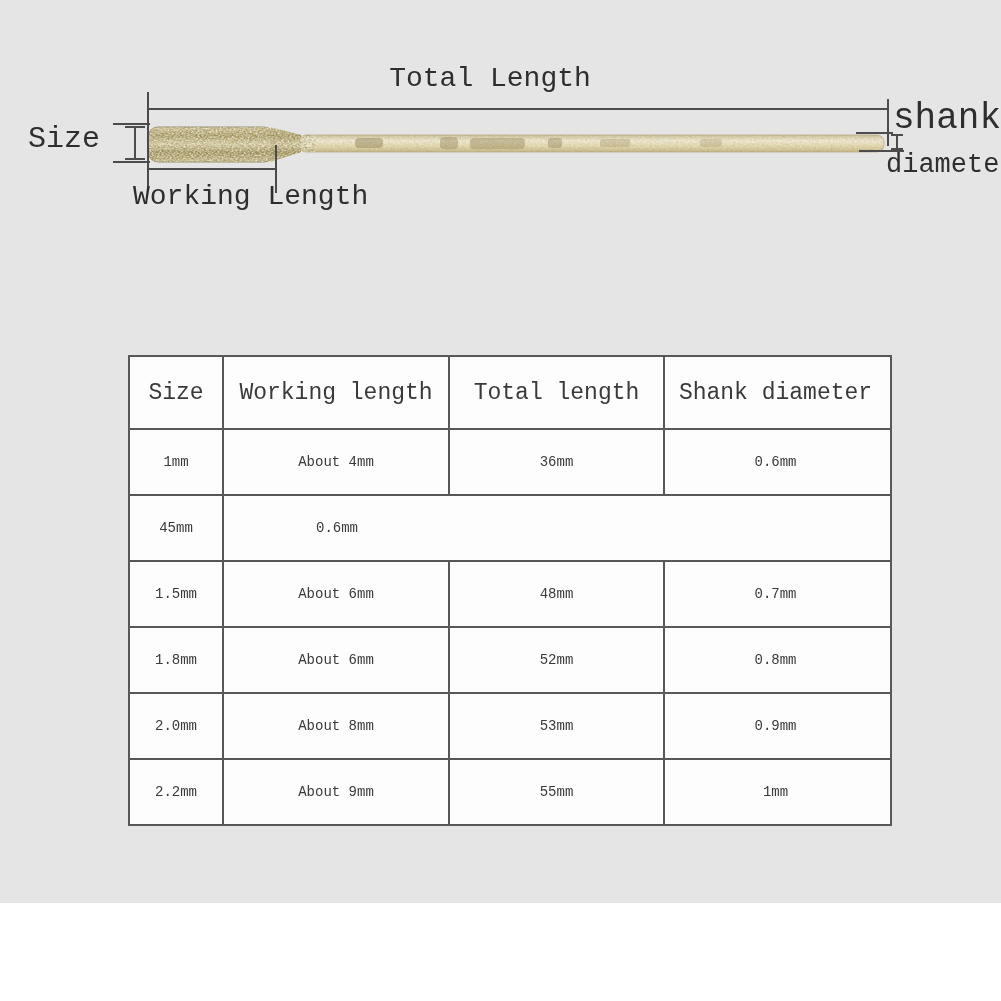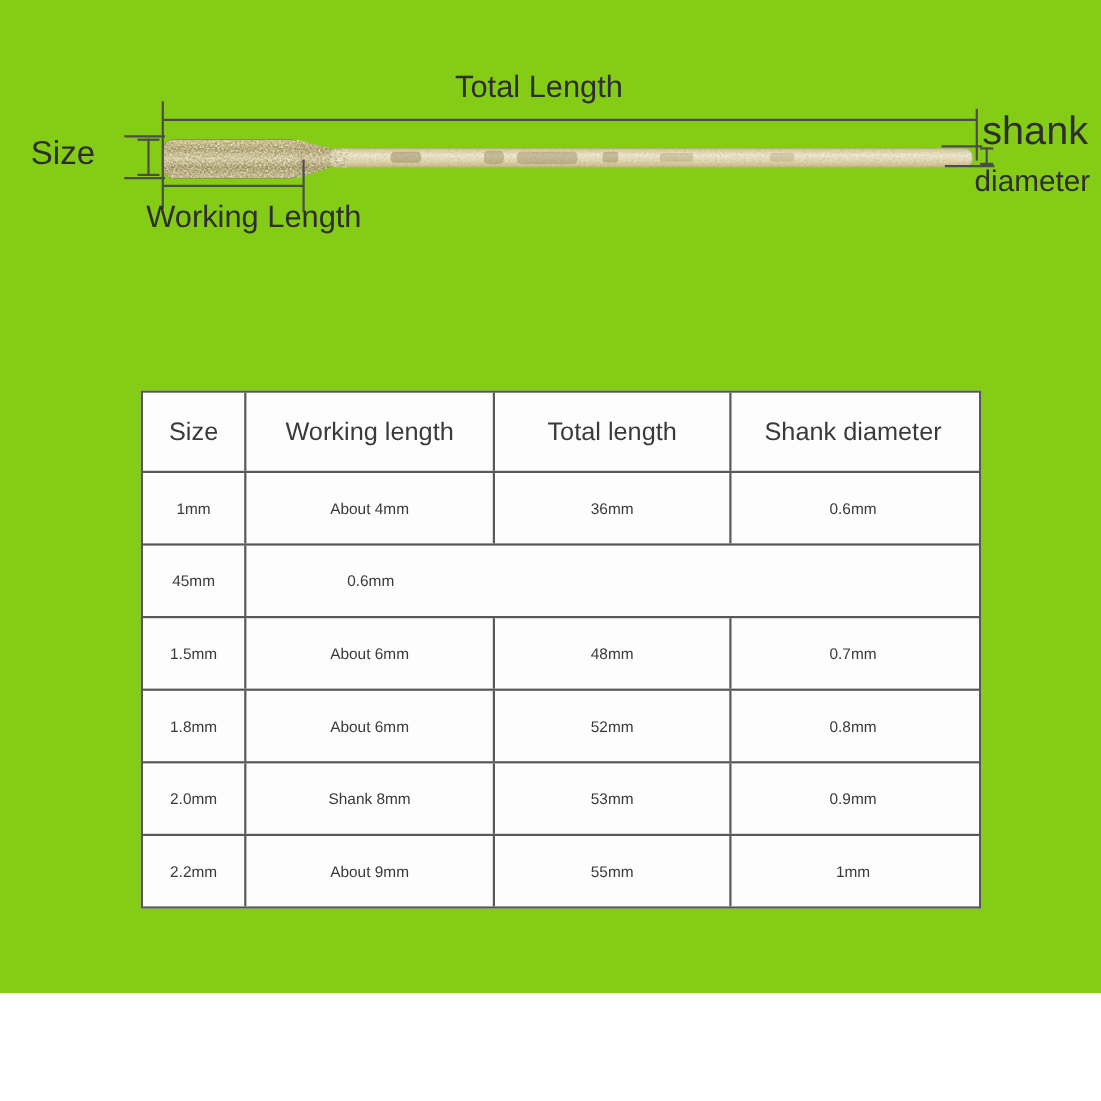--- a/index.html
+++ b/index.html
@@ -4,22 +4,22 @@
 <style>
   html, body {
     margin: 0;
     padding: 0;
     background: #ffffff;
   }
   .stage {
     position: relative;
     width: 1001px;
     height: 903px;
-    background: #84cc16;
-    font-family: Liberation Sans, sans-serif;
+    background: #e5e5e5;
+    font-family: Liberation Mono, monospace;
     color: #2f2f2f;
     overflow: hidden;
   }
   .diagram {
     position: absolute;
     left: 0; top: 0;
     width: 1001px;
     height: 260px;
   }
   .diagram svg { position: absolute; left: 0; top: 0; }
@@ -179,21 +179,21 @@
       <div class="td">0.7mm</div>
     </div>
     <div class="tr">
       <div class="td">1.8mm</div>
       <div class="td">About 6mm</div>
       <div class="td">52mm</div>
       <div class="td">0.8mm</div>
     </div>
     <div class="tr">
       <div class="td">2.0mm</div>
-      <div class="td">Shank 8mm</div>
+      <div class="td">About 8mm</div>
       <div class="td">53mm</div>
       <div class="td">0.9mm</div>
     </div>
     <div class="tr">
       <div class="td">2.2mm</div>
       <div class="td">About 9mm</div>
       <div class="td">55mm</div>
       <div class="td">1mm</div>
     </div>
   </div>

